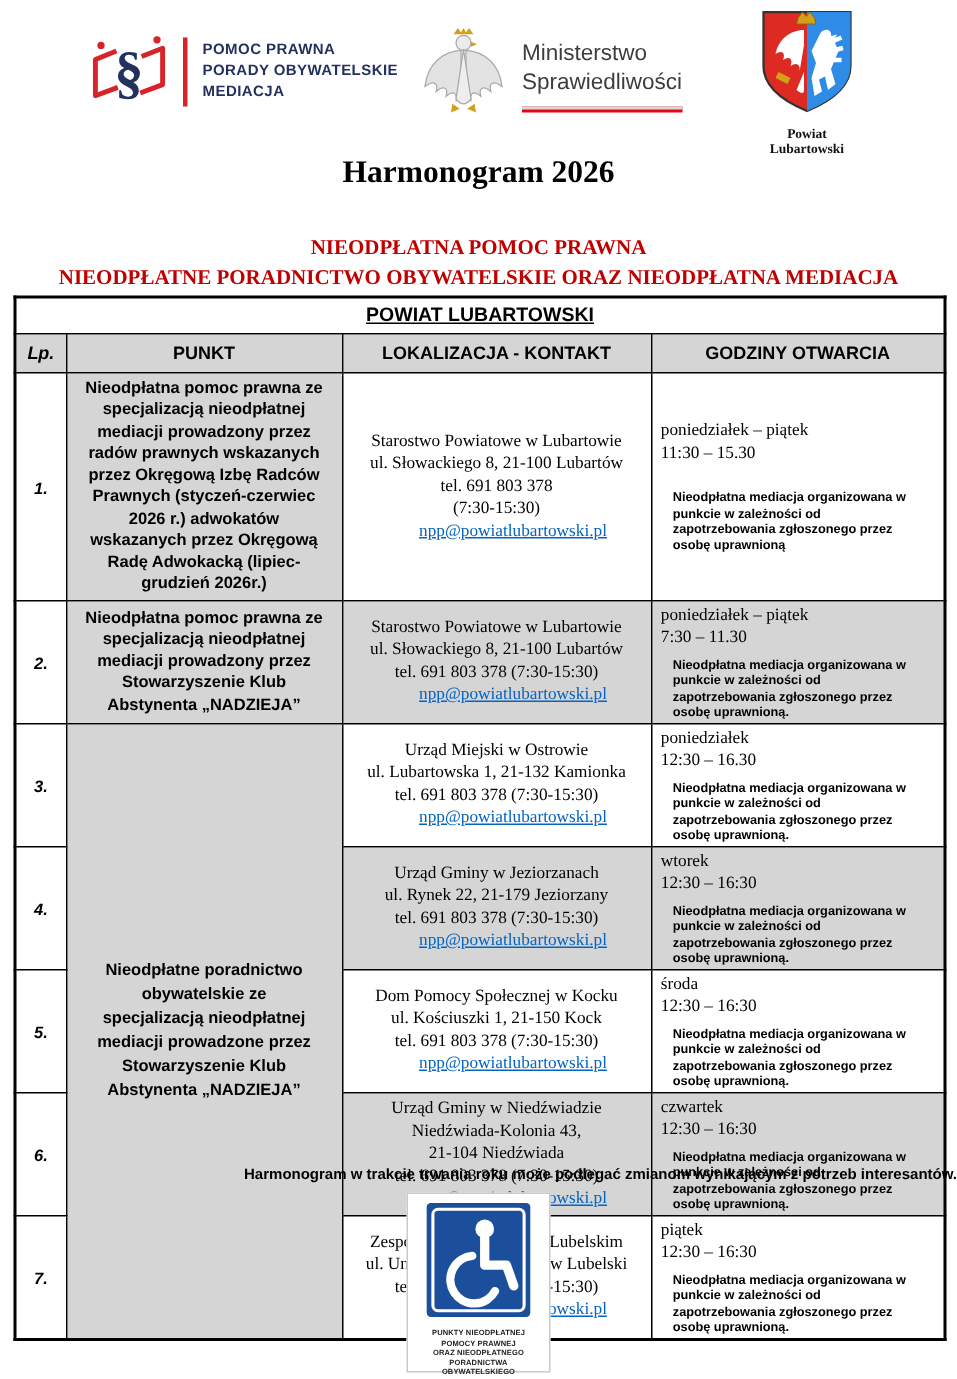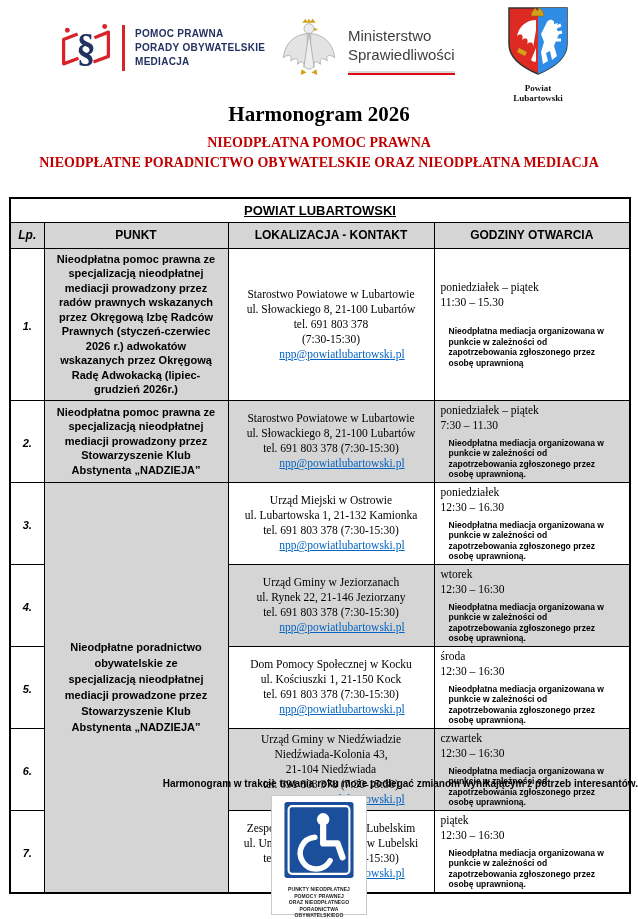--- a/index.html
+++ b/index.html
@@ -26,21 +26,21 @@
   .npp-text div{font-size:10px;font-weight:bold;color:var(--logo_navy);line-height:14px;letter-spacing:.3px;}
   .ministry-logo{position:absolute;left:280px;top:16px;display:flex;align-items:flex-start;}
   .ministry-right{margin-left:10px;padding-top:10px;}
   .ministry-right .mline{font-size:15px;color:#3d3d3d;line-height:19px;}
   .ministry-bar{margin-top:7px;height:4px;background:var(--ministry_red);border-top:2px solid #d9d9d9;}
   .coat-logo{position:absolute;left:500px;top:6px;width:76px;text-align:center;}
   .coat-caption{font-family:"Liberation Serif",serif;font-weight:bold;font-size:9px;margin-top:3px;color:#111;}
   
   .doc-title{position:absolute;top:102px;left:0;width:100%;text-align:center;
     font-family:"Liberation Serif",serif;font-weight:bold;font-size:21px;}
-  .doc-subtitle{position:absolute;top:133px;left:0;width:100%;text-align:center;
+  .doc-subtitle{position:absolute;top:156px;left:0;width:100%;text-align:center;
     font-family:"Liberation Serif",serif;font-weight:bold;font-size:14px;line-height:20px;color:var(--accent_red);}
   
   table.sched{position:absolute;top:197px;left:9px;width:620px;border-collapse:collapse;table-layout:fixed;}
   table.sched td,table.sched th{border:1px solid #000;vertical-align:middle;overflow:hidden;}
   table.sched{border:2px solid #000;}
   td.region{height:24px;text-align:center;background:#fff;}
   td.region span{font-weight:bold;font-size:13px;text-decoration:underline;}
   tr.head th{height:26px;background:var(--table_gray);font-size:12px;font-weight:bold;text-align:center;}
   tr.head th.lp-h{font-style:italic;margin-left:20px;}
   td.lp{vertical-align:top;text-align:center;background:#fff;
@@ -189,21 +189,21 @@
         <div class="day">poniedziałek</div>
         <div class="hrs">12:30 – 16.30</div>
         <div class="note">Nieodpłatna mediacja organizowana w punkcie w zależności od zapotrzebowania zgłoszonego przez osobę uprawnioną.</div>
       </td>
     </tr>
 
     <tr class="r4">
       <td class="lp">4.</td>
       <td class="loc gray">
         <div>Urząd Gminy w Jeziorzanach</div>
-        <div>ul. Rynek 22, 21-146 Jeziorzany</div>
+        <div>ul. Rynek 22, 21-179 Jeziorzany</div>
         <div>tel. 691 803 378 (7:30-15:30)</div>
         <a class="email">npp@powiatlubartowski.pl</a>
       </td>
       <td class="godz gray">
         <div class="day">wtorek</div>
         <div class="hrs">12:30 – 16:30</div>
         <div class="note">Nieodpłatna mediacja organizowana w punkcie w zależności od zapotrzebowania zgłoszonego przez osobę uprawnioną.</div>
       </td>
     </tr>
 

